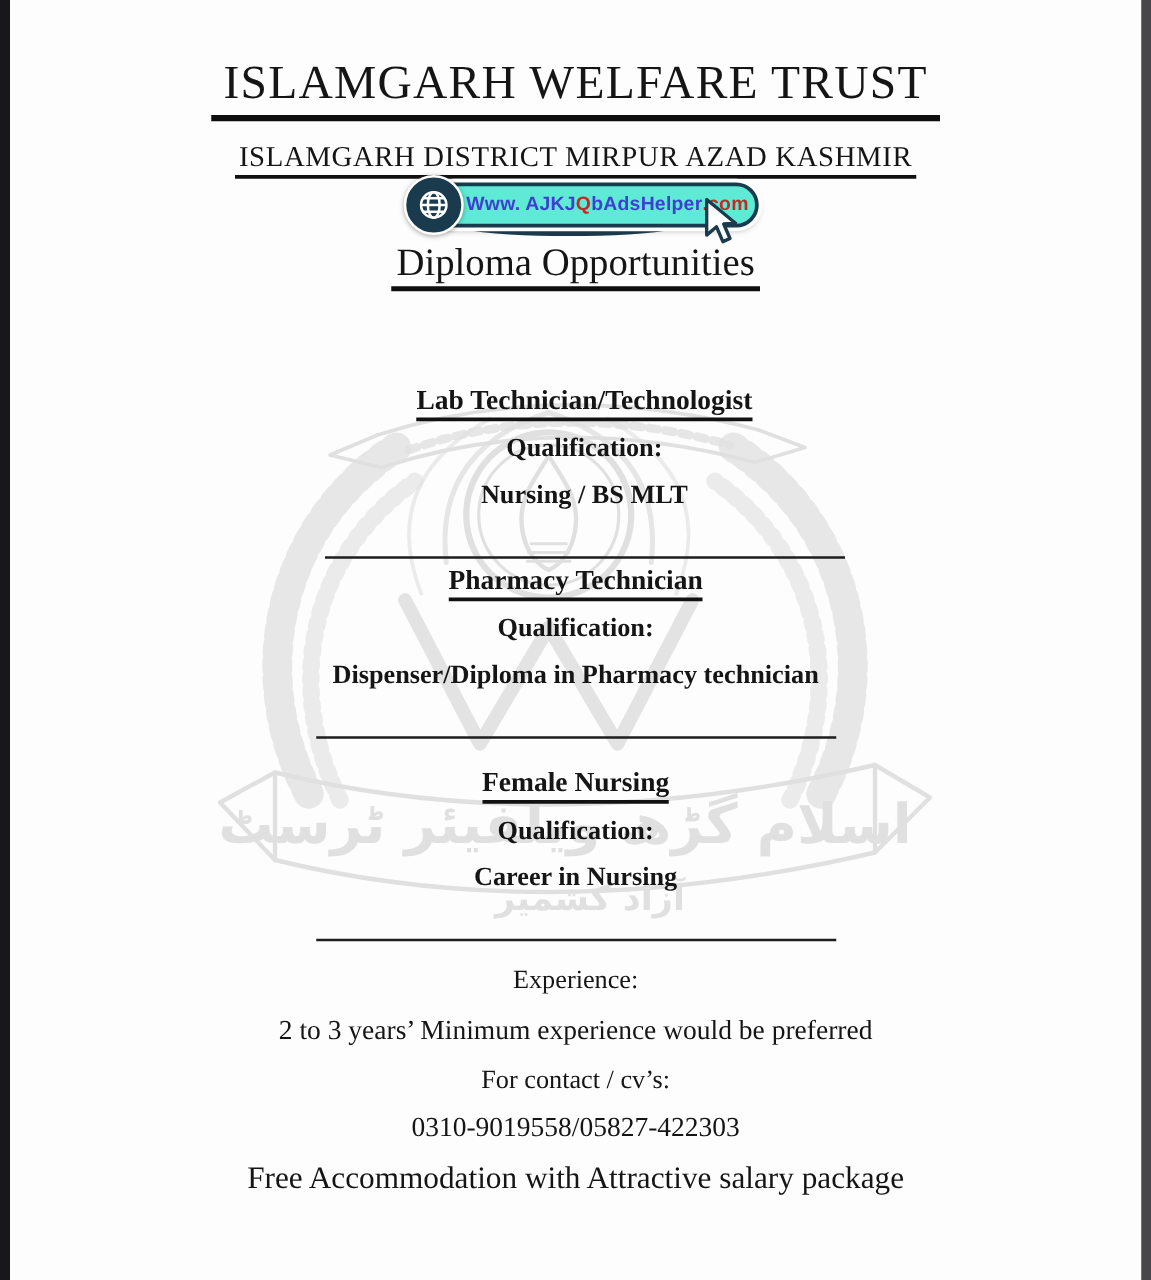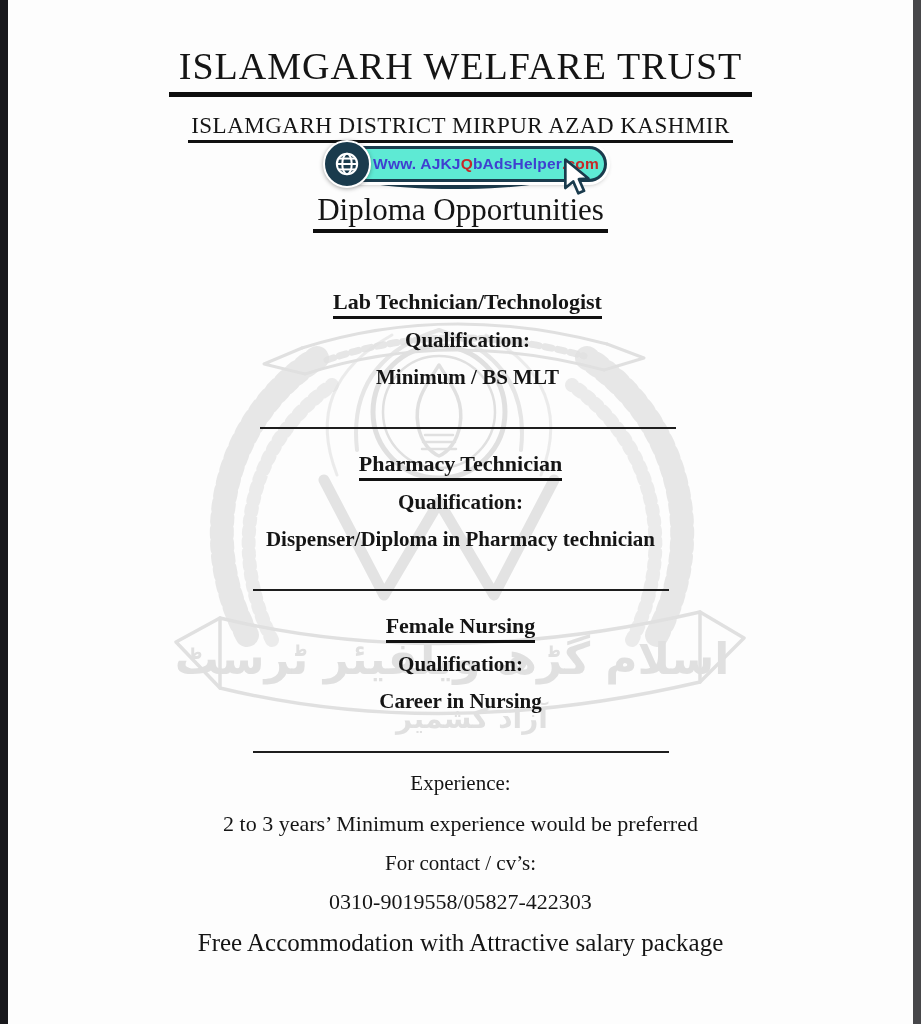--- a/index.html
+++ b/index.html
@@ -63,21 +63,21 @@
   .job { position:absolute; left:8px; right:8px; height:162px; z-index:2; }
   .job .jtitle-row, .job .jlabel, .job .jvalue { position:absolute; left:0; right:0; text-align:center; font-weight:bold; }
   .job .jtitle-row { top:0; }
   .job .jtitle { display:inline-block; font-size:22px; border-bottom:3px solid #111; padding-bottom:1px; }
   .job .jlabel { top:39px; font-size:21px; }
   .job .jvalue { top:76px; font-size:21px; }
   .job .separator {
     position:absolute; top:138px; left:50%; transform:translateX(-50%);
     width:416px; height:2px; background:#1e1e1e;
   }
-  .job-0 { top:289px;margin-left:14px; } .job-1 { top:451px; } .job-2 { top:613px; }
+  .job-0 { top:307px;margin-left:14px; } .job-1 { top:451px; } .job-2 { top:613px; }
 
   
   .f-exp-label  { top:771px; font-size:21px; }
   .f-exp-value  { top:811px; font-size:22px; }
   .f-contact    { top:851px; font-size:21px; }
   .f-phone      { top:889px; font-size:22px; }
   .f-perk       { top:929px; font-size:25px; }
 
   
   .watermark {
@@ -161,21 +161,21 @@
     </svg>
   </div>
 
   <div class="row career-row">
     <span class="career-heading">Diploma Opportunities</span>
   </div>
 
   <section class="job job-0">
     <div class="jtitle-row"><span class="jtitle">Lab Technician/Technologist</span></div>
     <div class="jlabel">Qualification:</div>
-    <div class="jvalue">Minimum / BS MLT</div>
+    <div class="jvalue">Nursing / BS MLT</div>
     <div class="separator"></div>
   </section>
 
   <section class="job job-1">
     <div class="jtitle-row"><span class="jtitle">Pharmacy Technician</span></div>
     <div class="jlabel">Qualification:</div>
     <div class="jvalue">Dispenser/Diploma in Pharmacy technician</div>
     <div class="separator"></div>
   </section>
 

